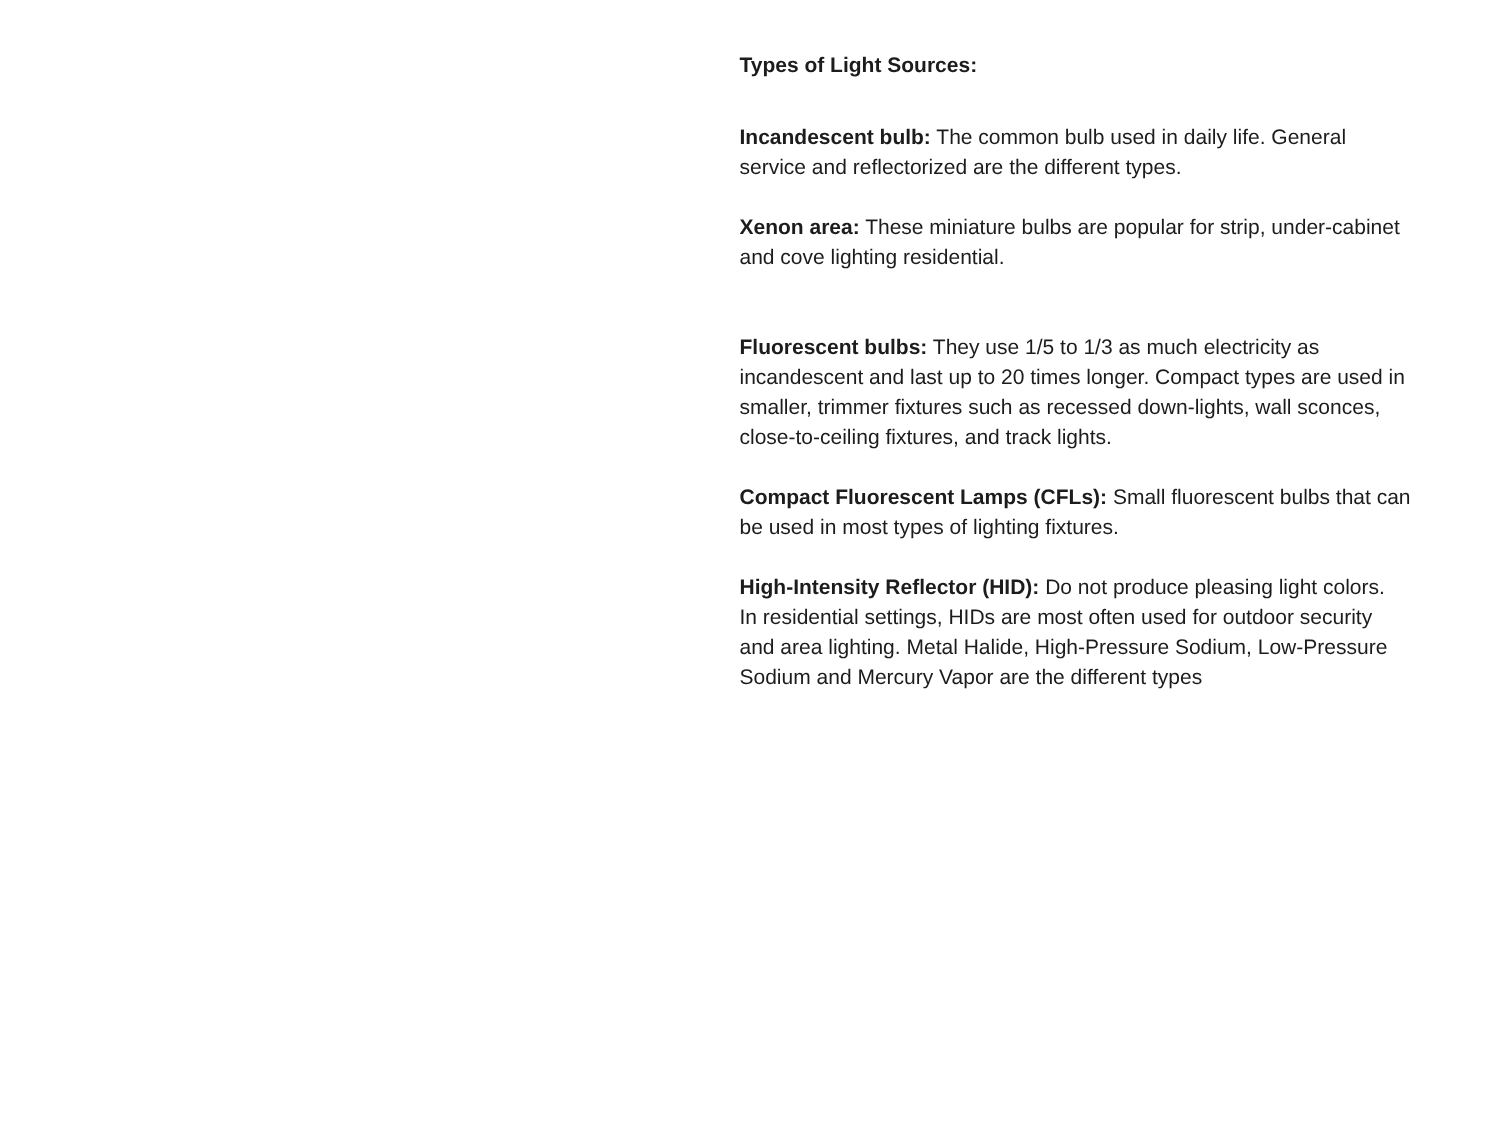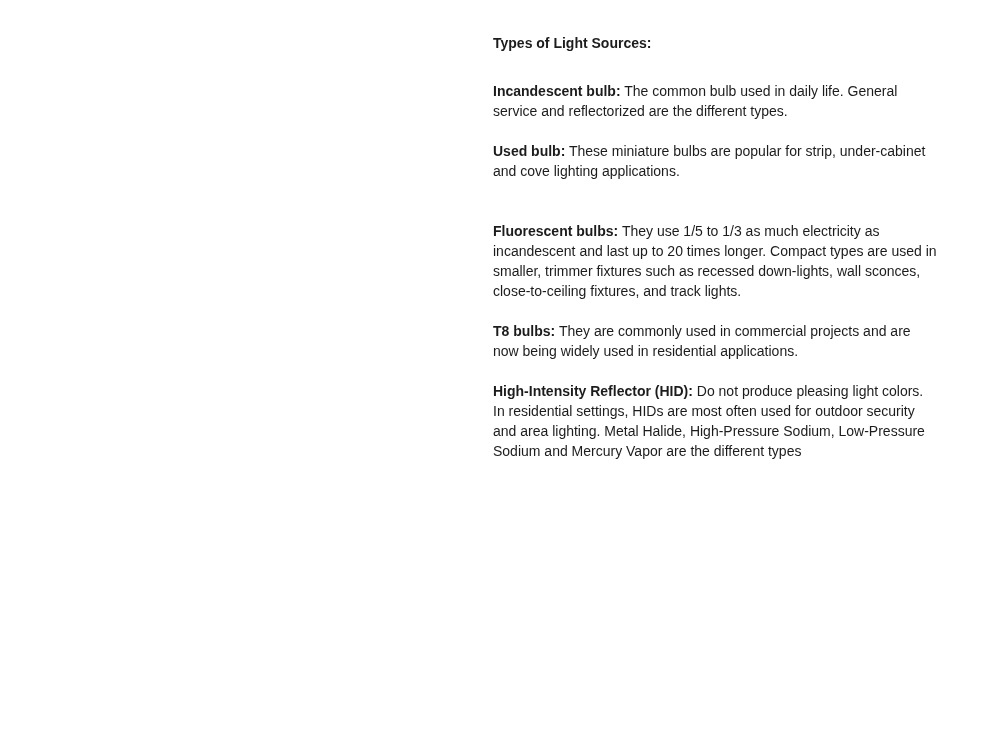--- a/index.html
+++ b/index.html
@@ -56,31 +56,31 @@
 <div class="page">
   <div class="text-column">
 
     <p class="doc-title">Types of Light Sources:</p>
 
     <p class="para first-para"><span class="term">Incandescent bulb:</span> <span class="desc">The common bulb used in daily life. General
 service and reflectorized are the different types.</span></p>
 
 
 
-    <p class="para"><span class="term">Used bulb:</span> <span class="desc">These miniature bulbs are popular for strip, under-cabinet
-and cove lighting applications.</span></p>
+    <p class="para"><span class="term">Xenon area:</span> <span class="desc">These miniature bulbs are popular for strip, under-cabinet
+and cove lighting residential.</span></p>
 
     <p class="para extra-gap"><span class="term">Fluorescent bulbs:</span> <span class="desc">They use 1/5 to 1/3 as much electricity as
 incandescent and last up to 20 times longer. Compact types are used in
 smaller, trimmer fixtures such as recessed down-lights, wall sconces,
 close-to-ceiling fixtures, and track lights.</span></p>
 
+    <p class="para"><span class="term">Compact Fluorescent Lamps (CFLs):</span> <span class="desc">Small fluorescent bulbs that can
+be used in most types of lighting fixtures.</span></p>
 
-    <p class="para"><span class="term">T8 bulbs:</span> <span class="desc">They are commonly used in commercial projects and are
-now being widely used in residential applications.</span></p>
 
     <p class="para"><span class="term">High-Intensity Reflector (HID):</span> <span class="desc">Do not produce pleasing light colors.
 In residential settings, HIDs are most often used for outdoor security
 and area lighting. Metal Halide, High-Pressure Sodium, Low-Pressure
 Sodium and Mercury Vapor  are the different types</span></p>
 
   </div>
 </div>
 
 </body></html>

